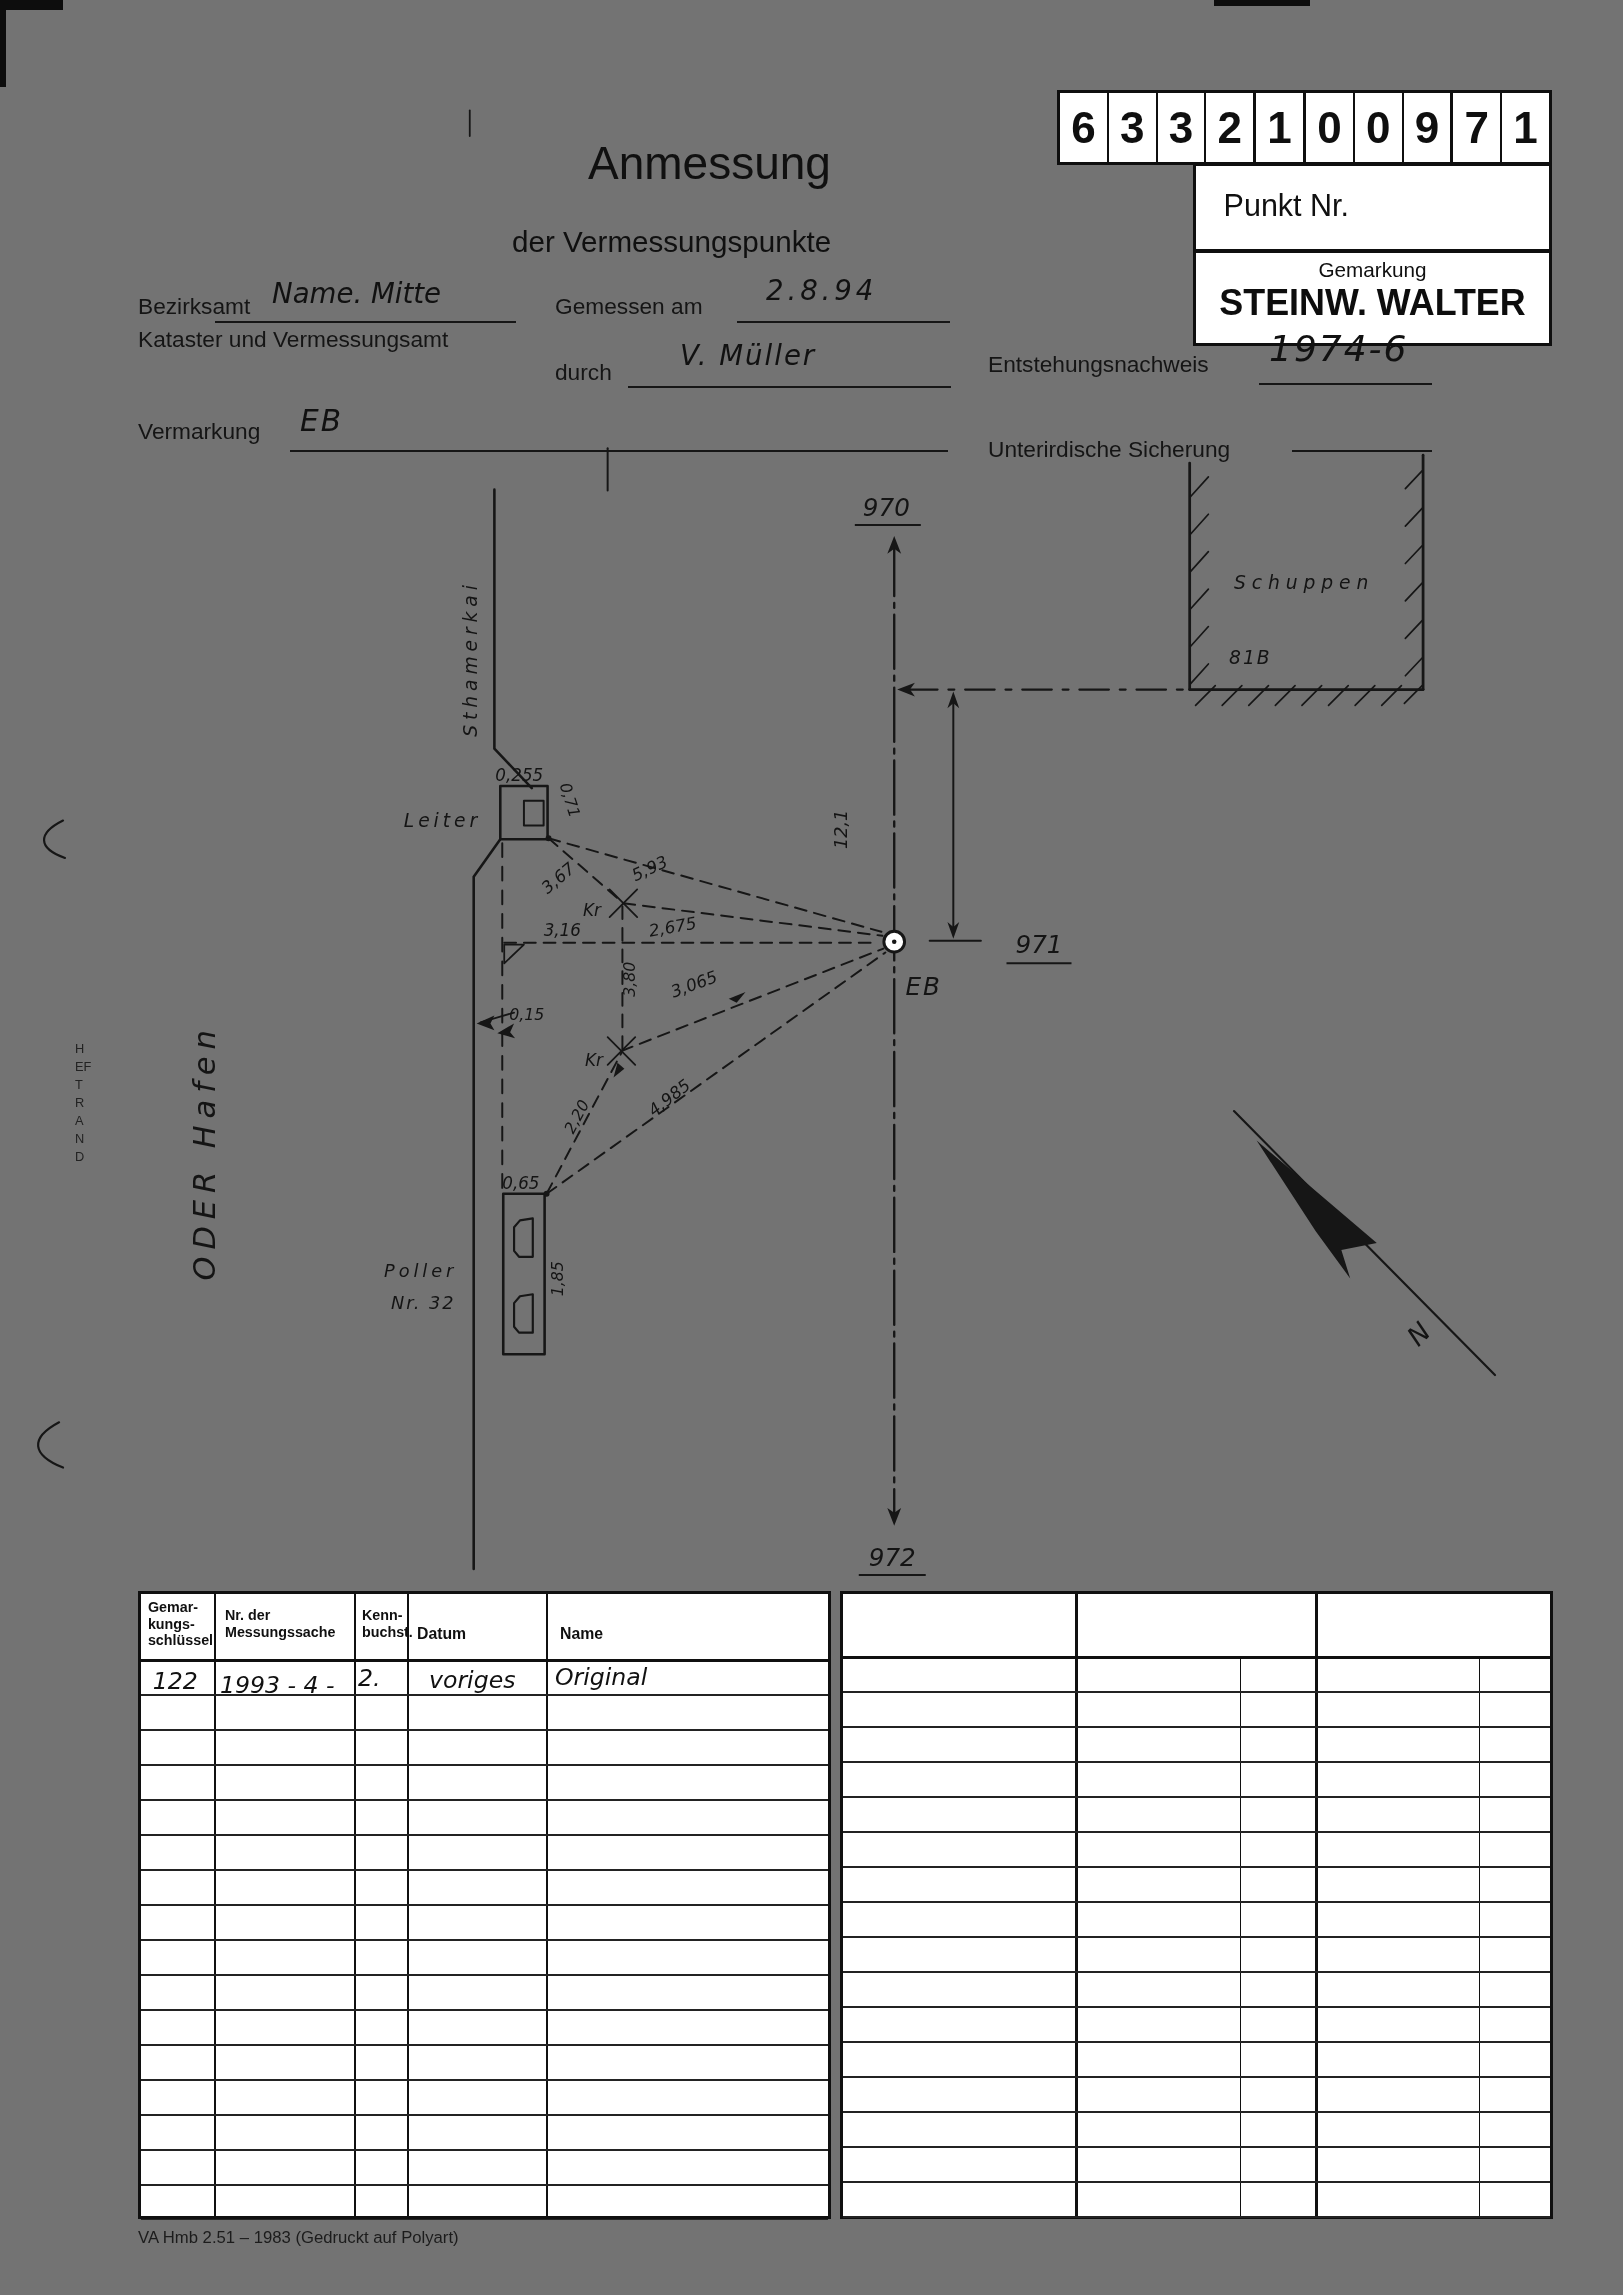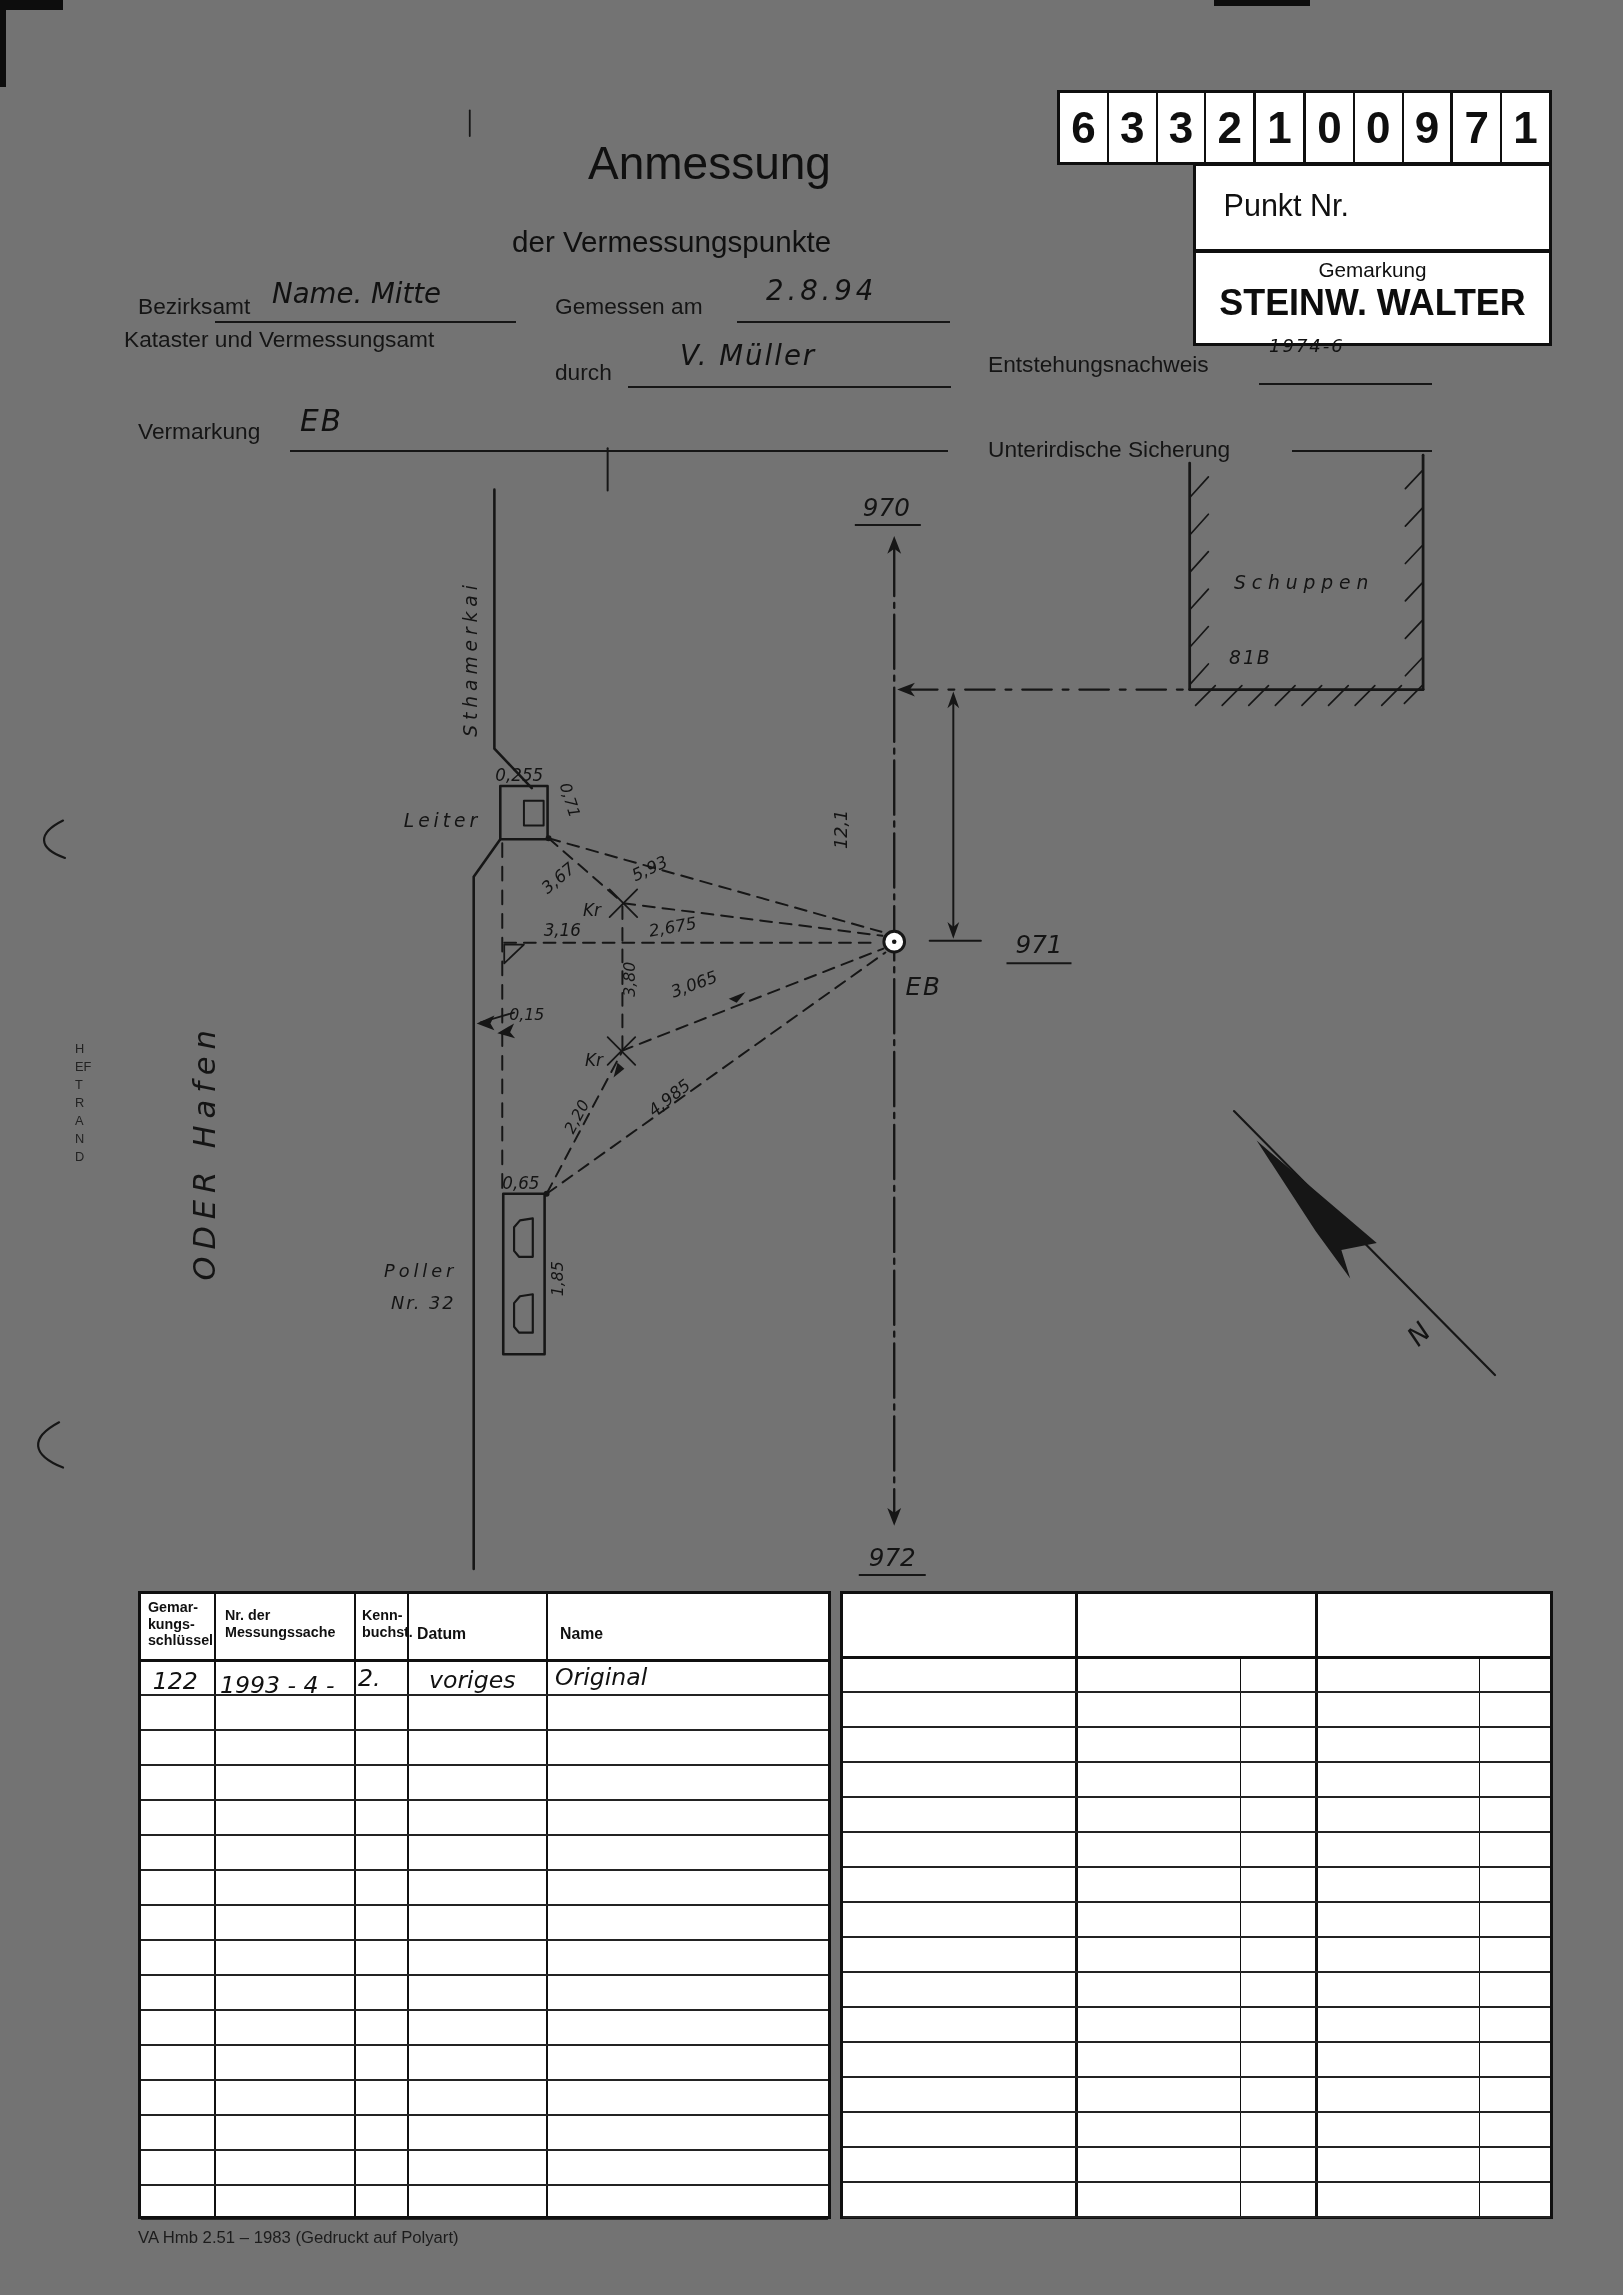--- a/index.html
+++ b/index.html
@@ -57,32 +57,32 @@
     <div style="margin:21.7px 0 0 27.6px;font-size:30.5px;color:#101010;">Punkt Nr.</div>
   </div>
   <div class="abs frame" style="left:1193px;top:250px;width:359px;height:96px;">
     <div style="margin-top:4.9px;text-align:center;font-size:20.7px;color:#101010;">Gemarkung</div>
     <div style="margin-top:0px;text-align:center;font-size:37px;font-weight:700;letter-spacing:0px;color:#0d0d0d;transform:scaleX(0.97);">STEINW. WALTER</div>
   </div>
 
   <div class="abs lbl" style="left:138px;top:293px;">Bezirksamt</div>
   <div class="abs hand" style="left:272px;top:277px;font-size:27.6px;">Name. Mitte</div>
   <div class="abs uline" style="left:215px;top:321px;width:301px;"></div>
-  <div class="abs lbl" style="left:124px;top:326px;">Kataster und Vermessungsamt</div>
+  <div class="abs lbl" style="left:138px;top:326px;">Kataster und Vermessungsamt</div>
 
   <div class="abs lbl" style="left:555px;top:293px;">Gemessen am</div>
   <div class="abs hand" style="left:766px;top:274px;font-size:27.6px;letter-spacing:3.9px;">2.8.94</div>
   <div class="abs uline" style="left:737px;top:321px;width:213px;"></div>
 
   <div class="abs lbl" style="left:555px;top:359px;">durch</div>
   <div class="abs hand" style="left:680px;top:339px;font-size:27.6px;letter-spacing:2px;">V. Müller</div>
   <div class="abs uline" style="left:628px;top:386px;width:323px;"></div>
 
   <div class="abs lbl" style="left:988px;top:351px;">Entstehungsnachweis</div>
-  <div class="abs hand" style="left:1269px;top:335px;font-size:18px;letter-spacing:2px;">1974-6</div>
+  <div class="abs hand" style="left:1269px;top:328px;font-size:36px;letter-spacing:2px;">1974-6</div>
   <div class="abs uline" style="left:1259px;top:383px;width:173px;"></div>
 
   <div class="abs lbl" style="left:138px;top:418px;">Vermarkung</div>
   <div class="abs hand" style="left:300px;top:404px;font-size:29.6px;letter-spacing:2px;">EB</div>
   <div class="abs uline" style="left:290px;top:450px;width:658px;"></div>
 
   <div class="abs lbl" style="left:988px;top:436px;text-align:right;">Unterirdische Sicherung</div>
   <div class="abs uline" style="left:1292px;top:450px;width:140px;"></div>
 
   <div class="abs" style="left:75px;top:1040px;width:16.7px;font-size:12.8px;line-height:18px;word-break:break-all;color:#222;">HEFTRAND</div>

